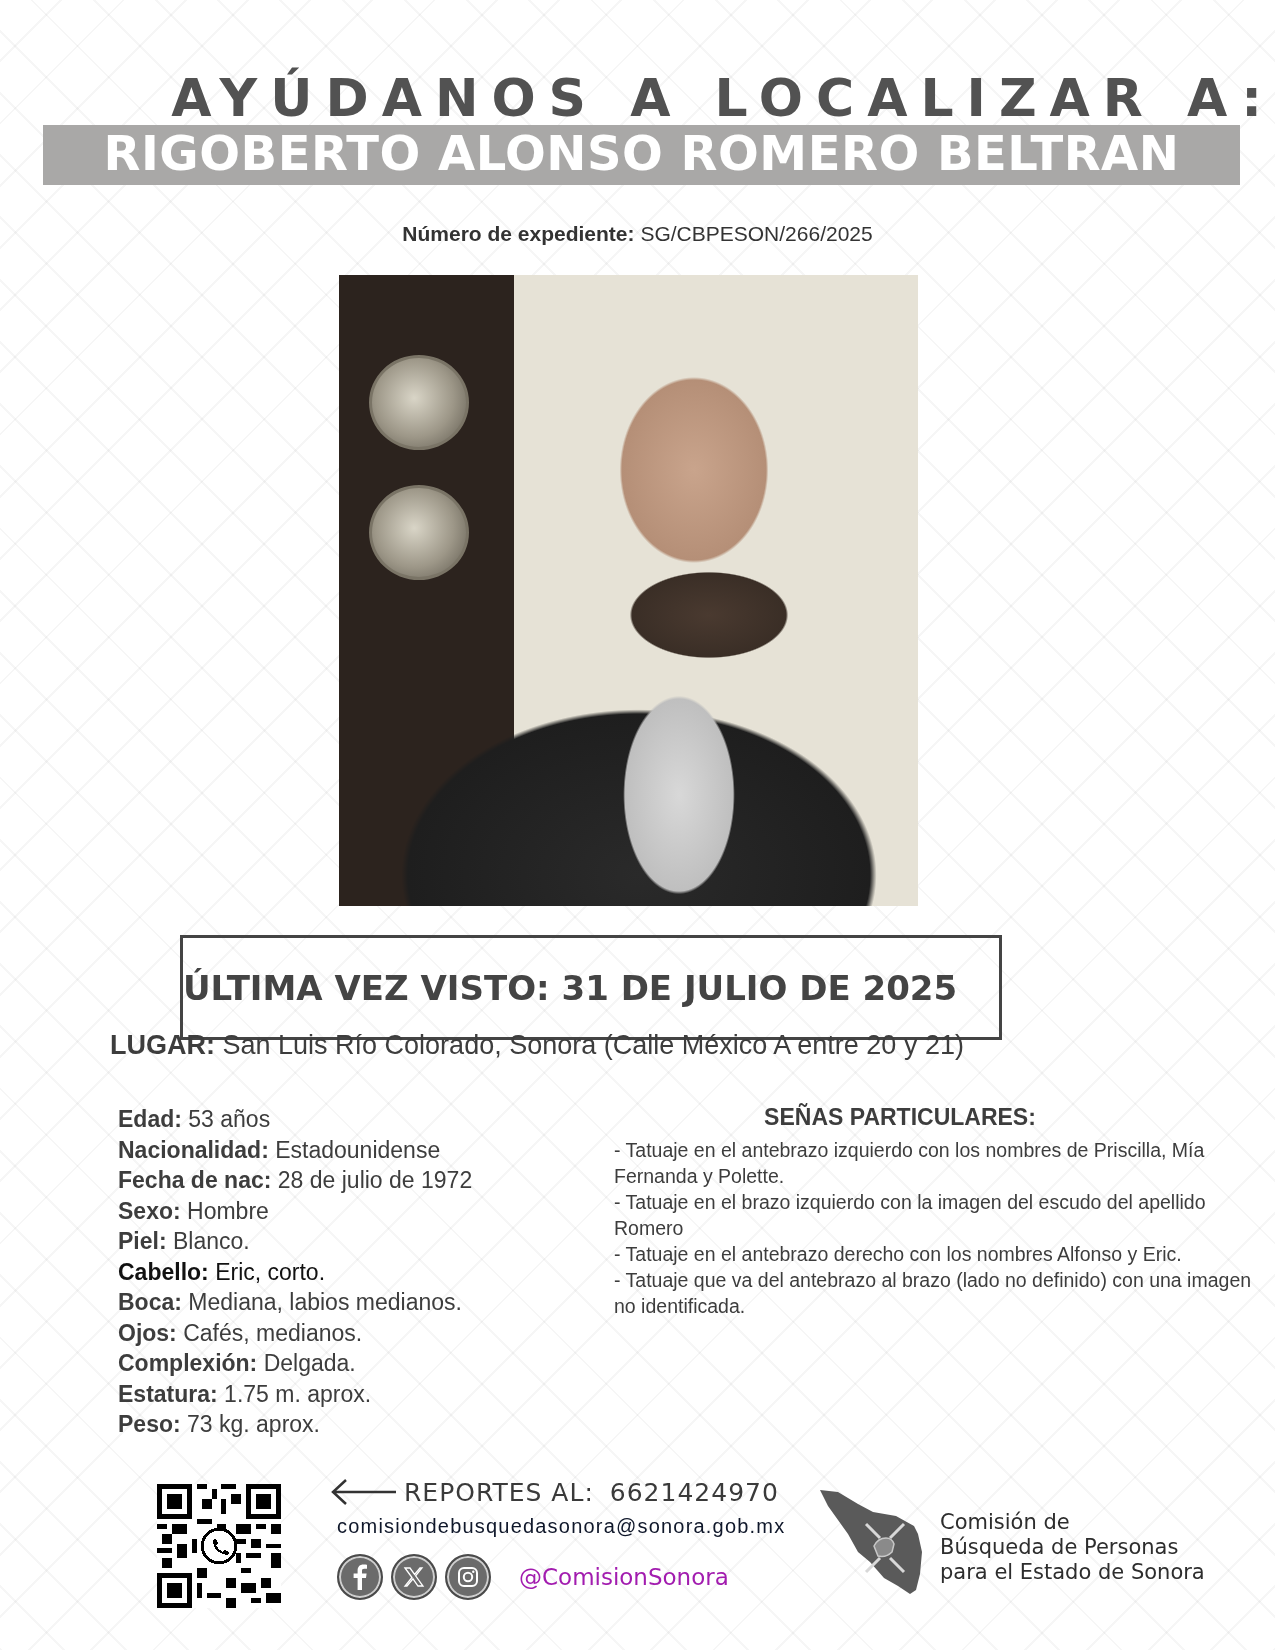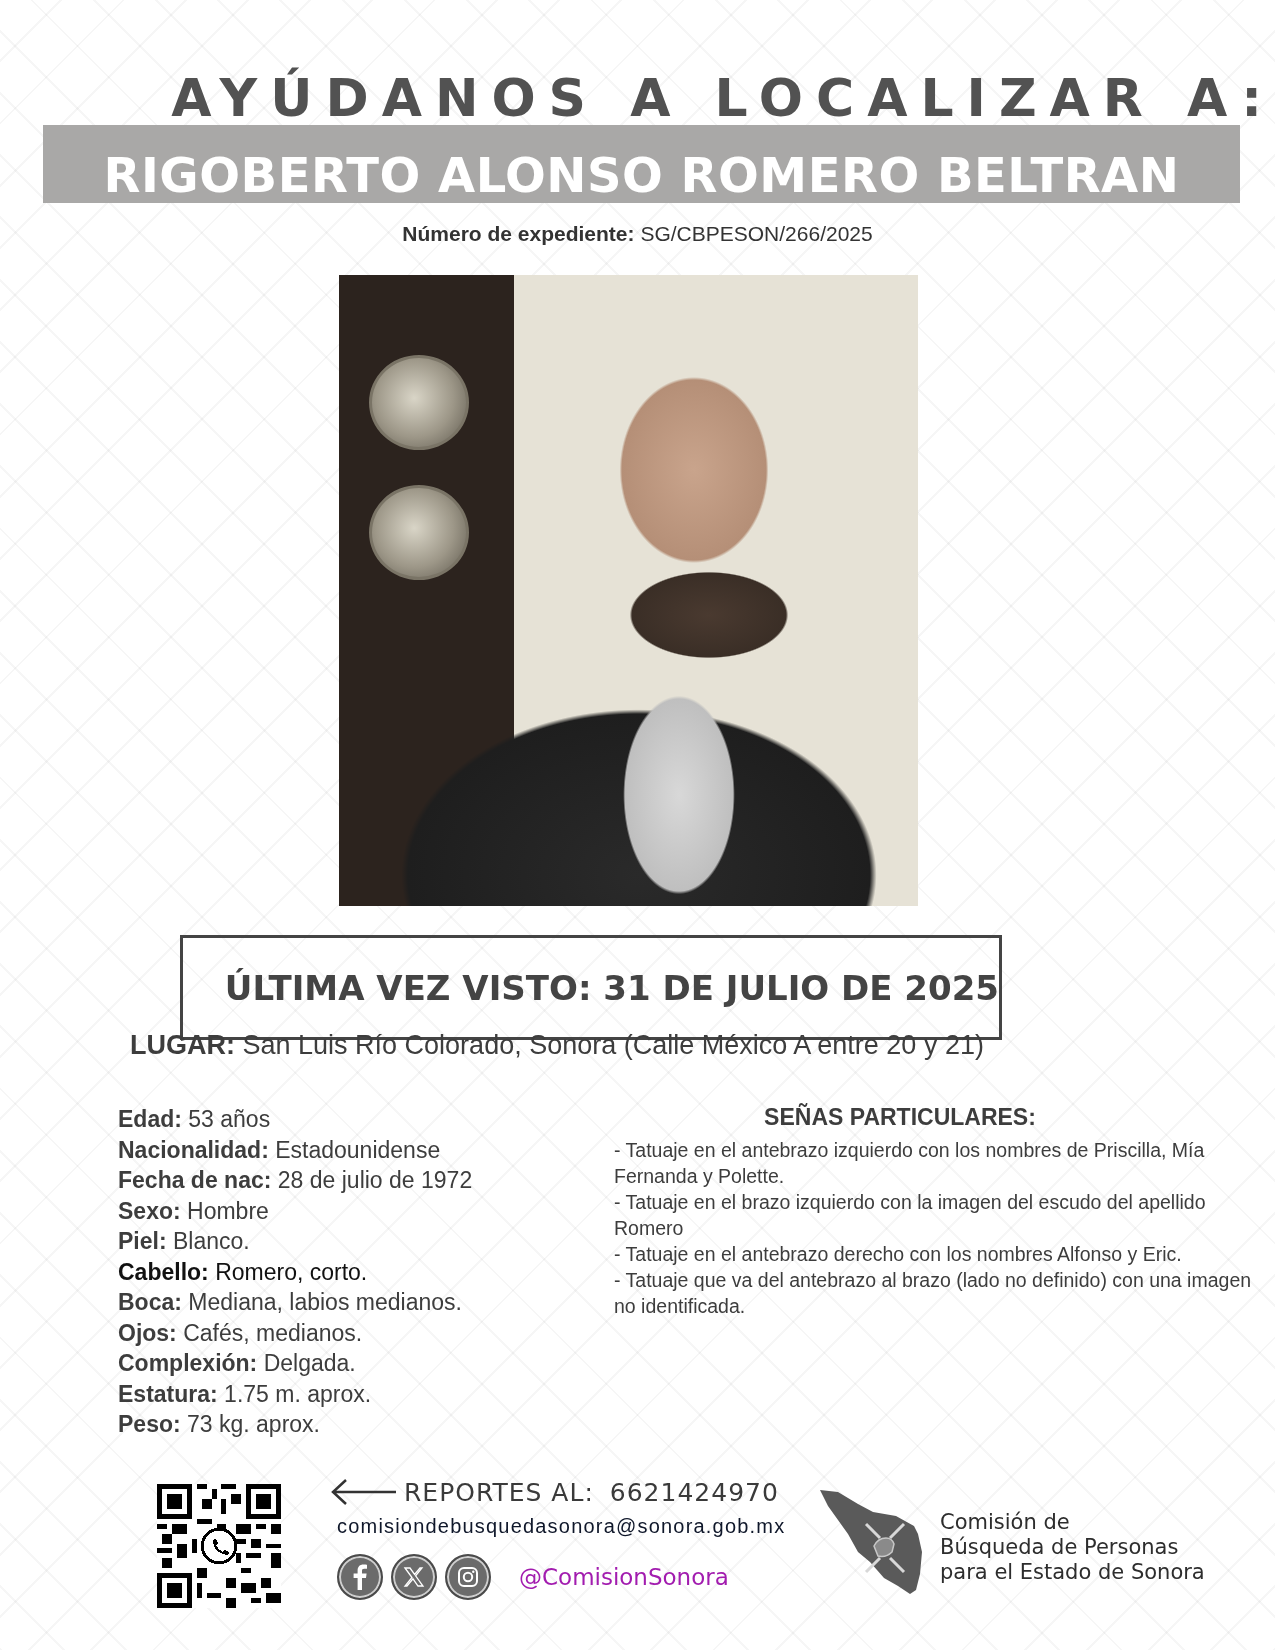--- a/index.html
+++ b/index.html
@@ -16,23 +16,23 @@
   }
   .abs { position: absolute; }
 
   .headline {
     left: 0; top: 68px; width: 1275px; text-align: right;
     font-family: "DejaVu Sans", sans-serif;
     font-weight: bold; font-size: 52px; letter-spacing: 13px;
     color: #525252;
   }
   .name-bar {
-    left: 43px; top: 125px; width: 1197px; height: 78px;
+    left: 43px; top: 125px; width: 1197px; height: 60px;
     background: #a9a8a7;
-    display: flex; align-items: flex-end; justify-content: center;
+    display: flex; align-items: flex-start; justify-content: center;
   }
   .name-bar span {
     font-family: "DejaVu Sans", sans-serif;
     font-weight: bold; font-size: 48px; color: #ffffff;
     letter-spacing: 0.5px;
   }
   .expediente {
     left: 0; top: 222px; width: 1275px; text-align: center;
     font-size: 21px; color: #333;
   }
@@ -50,29 +50,29 @@
   }
   .photo .gauge {
     position: absolute; width: 100px; height: 95px; border-radius: 50%;
     background: radial-gradient(circle at 45% 45%, #d9d5c7 0%, #9d9788 55%, #5c574c 100%);
     border: 3px solid #7a7466;
   }
 
   .last-seen-box {
     left: 180px; top: 935px; width: 822px; height: 105px;
     border: 3px solid #444;
-    display: flex; align-items: center; justify-content: flex-end;
+    display: flex; align-items: center; justify-content: flex-start;
   }
   .last-seen-box span {
     font-family: "DejaVu Sans", sans-serif;
     font-weight: bold; font-size: 34px; color: #444;
   }
 
   .lugar {
-    left: 130px; top: 1030px; font-size: 27px; color: #3d3d3d; white-space: nowrap;
+    left: 110px; top: 1030px; font-size: 27px; color: #3d3d3d; white-space: nowrap;
   }
   .lugar .lbl { font-weight: bold; }
 
   .details {
     left: 118px; top: 1104px; font-size: 23px; line-height: 30.5px; color: #3d3d3d;
   }
   .details .row { white-space: nowrap; }
   .details .lbl { font-weight: bold; }
 
   .senas-title {
@@ -145,21 +145,21 @@
   <span class="lbl">LUGAR:</span>
   <span>San Luis Río Colorado, Sonora (Calle México A entre 20 y 21)</span>
 </div>
 
 <div class="abs details">
   <div class="row"><span class="lbl">Edad:</span> <span>53 años</span></div>
   <div class="row"><span class="lbl">Nacionalidad:</span> <span>Estadounidense</span></div>
   <div class="row"><span class="lbl">Fecha de nac:</span> <span>28 de julio de 1972</span></div>
   <div class="row"><span class="lbl">Sexo:</span> <span>Hombre</span></div>
   <div class="row"><span class="lbl">Piel:</span> <span>Blanco.</span></div>
-  <div class="row" style="color:#111;"><span class="lbl">Cabello:</span> <span>Romero, corto.</span></div>
+  <div class="row" style="color:#111;"><span class="lbl">Cabello:</span> <span>Eric, corto.</span></div>
   <div class="row"><span class="lbl">Boca:</span> <span>Mediana, labios medianos.</span></div>
   <div class="row"><span class="lbl">Ojos:</span> <span>Cafés, medianos.</span></div>
   <div class="row"><span class="lbl">Complexión:</span> <span>Delgada.</span></div>
   <div class="row"><span class="lbl">Estatura:</span> <span>1.75 m. aprox.</span></div>
   <div class="row"><span class="lbl">Peso:</span> <span>73 kg. aprox.</span></div>
 </div>
 
 <div class="abs senas-title">SEÑAS PARTICULARES:</div>
 <div class="abs senas-list">
   <div>- Tatuaje en el antebrazo izquierdo con los nombres de Priscilla, Mía Fernanda y Polette.</div>

